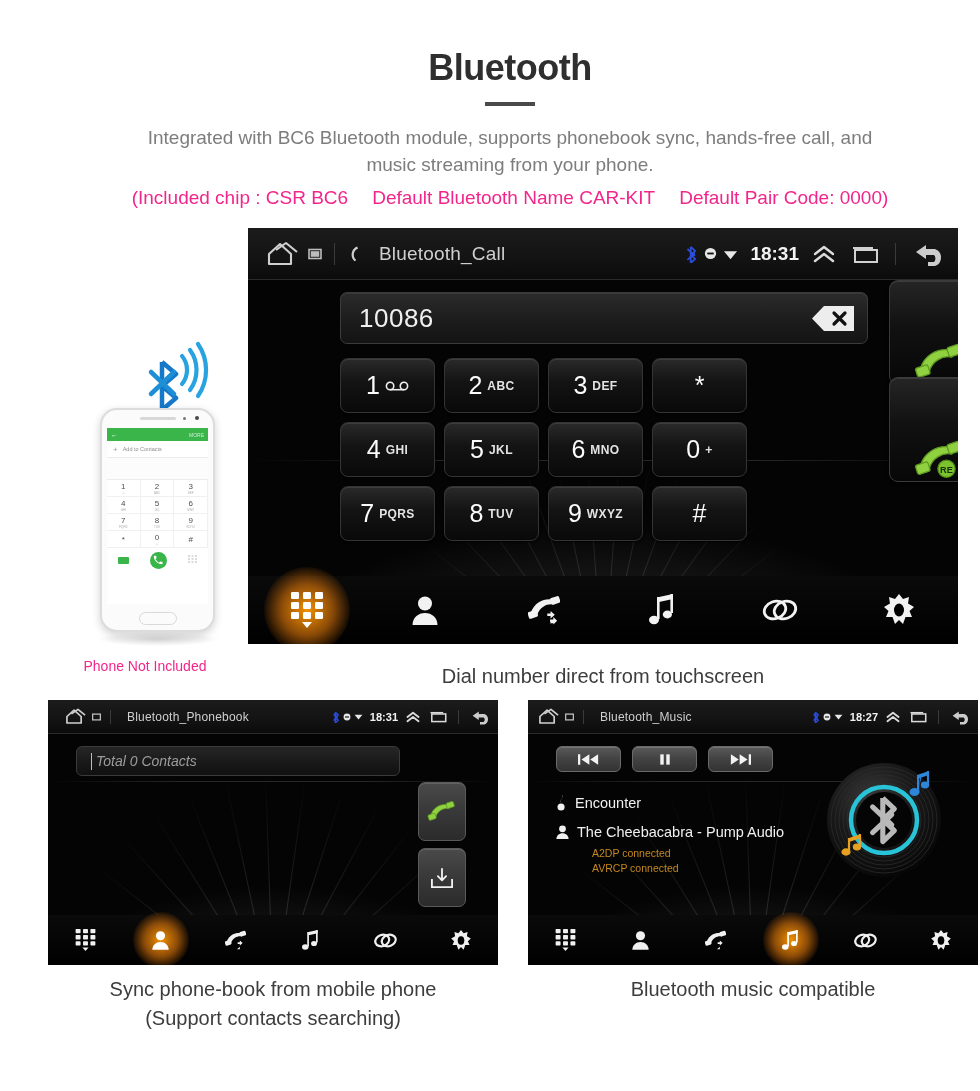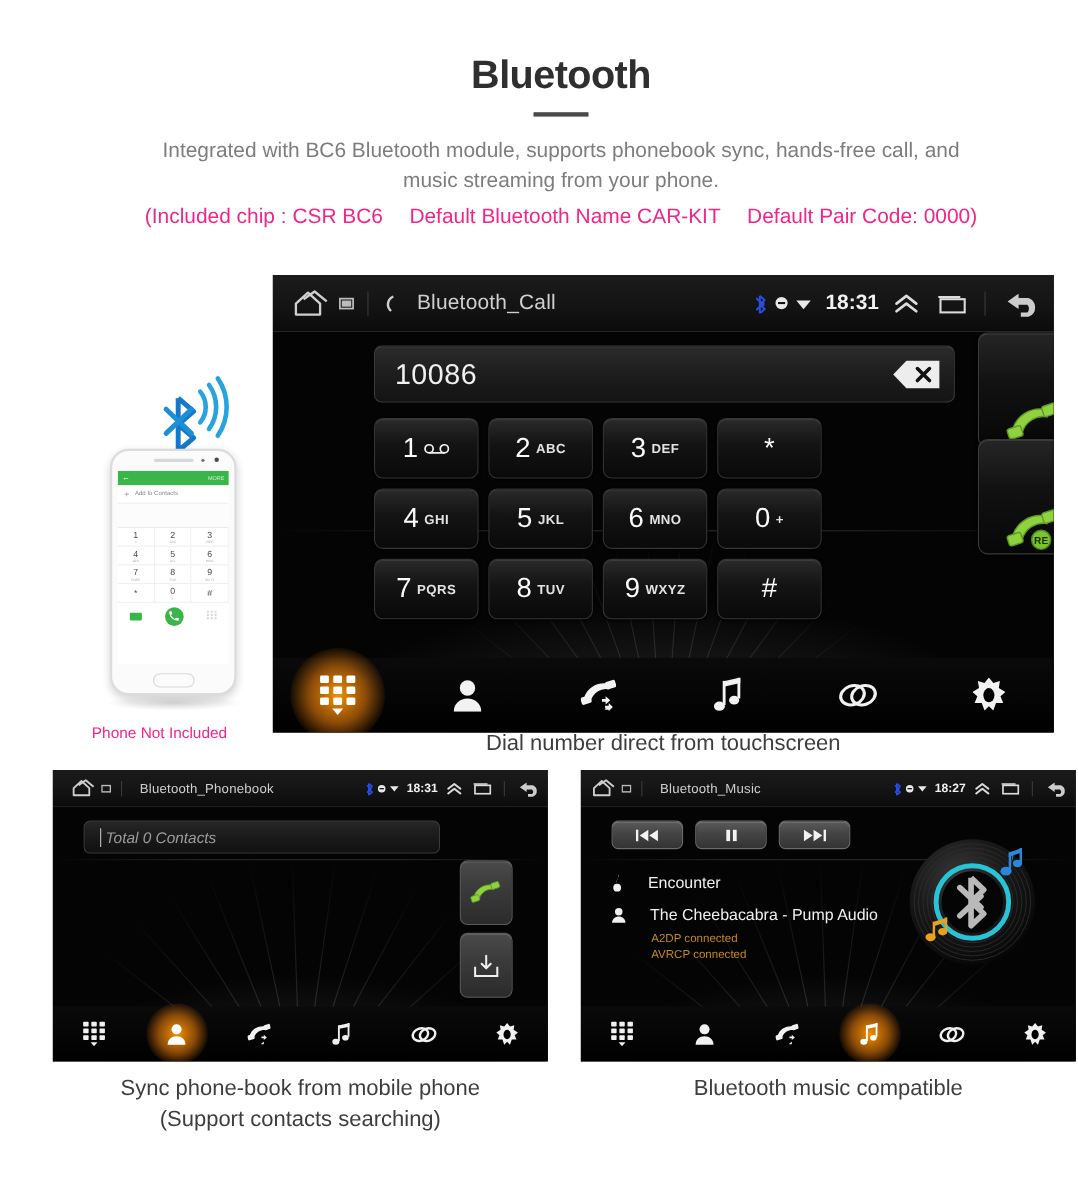--- a/index.html
+++ b/index.html
@@ -23,21 +23,21 @@
   }
   .hdr-pink {
     text-align:center; font-size:19px; color:#f2258a; margin-top:8px;
     white-space:nowrap;
   }
   .hdr-pink span { display:inline-block; }
   .hdr-pink .gap { width:24px; }
 
   
   .main-unit {
-    position:absolute; left:228px; top:250px; width:710px; height:416px;
+    position:absolute; left:228px; top:228px; width:710px; height:416px;
     background:#000; overflow:hidden;
   }
   .statusbar {
     position:relative; height:52px; width:100%;
     background: linear-gradient(180deg,#1b1b1b 0%, #141414 55%, #0b0b0b 100%);
     display:flex; align-items:center;
     border-bottom:1px solid #2a2a2a;
   }
   .statusbar.small { height:34px; }
   .sb-left { display:flex; align-items:center; gap:8px; padding-left:18px; }
@@ -195,21 +195,21 @@
   .pb-btn.b { top:114px; }
 
   .mu-transport { position:absolute; left:28px; top:12px; display:flex; gap:11px; }
   .mu-tb {
     width:65px; height:26px; border-radius:6px;
     background: linear-gradient(180deg,#5a5a5a 0%, #444 45%, #333 100%);
     border:1px solid #6a6a6a; box-shadow: inset 0 1px 0 rgba(255,255,255,0.16);
     display:flex; align-items:center; justify-content:center;
   }
   .mu-list { position:absolute; left:28px; top:54px; width:260px; }
-  .mu-row { display:flex; align-items:center; gap:22px; height:29px; }
+  .mu-row { display:flex; align-items:center; gap:8px; height:29px; }
   .mu-row .t { color:#f0f0f0; font-size:14.5px; white-space:nowrap; }
   .mu-stat { color:#c4881f; font-size:10.5px; line-height:1.45; margin-left:36px; }
   .mu-disc { position:absolute; left:292px; top:22px; width:128px; height:128px; }
 
   
   svg { display:block; }
 </style>
 </head>
 <body>
 

